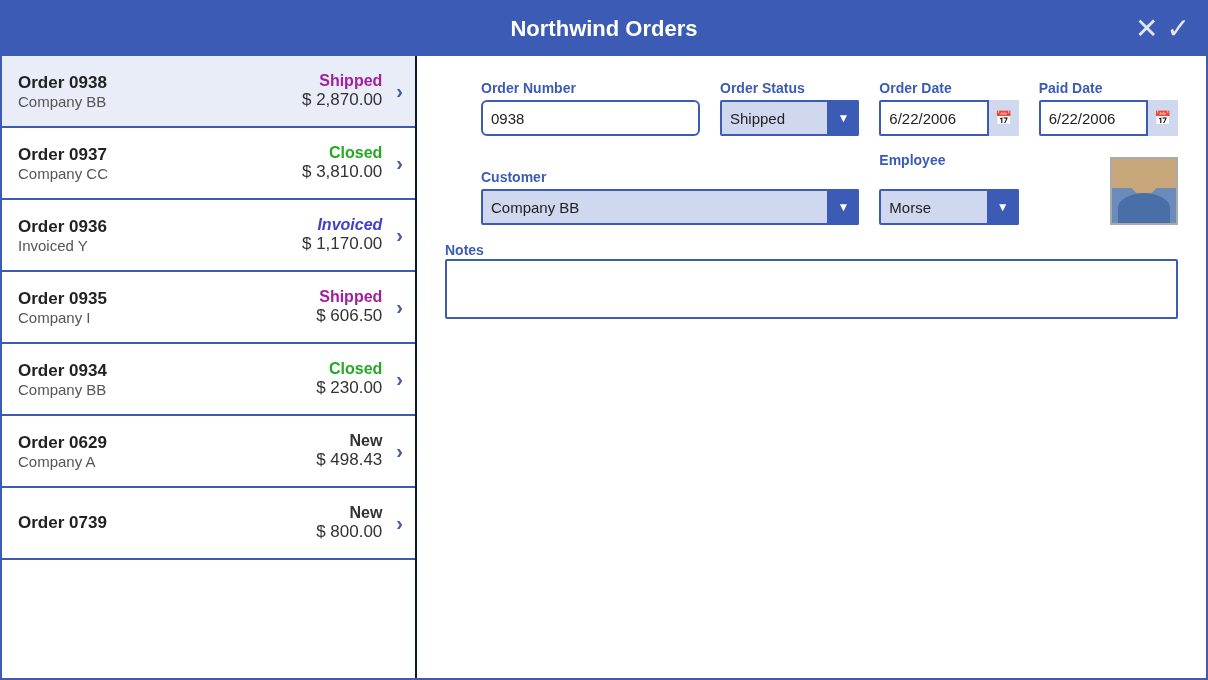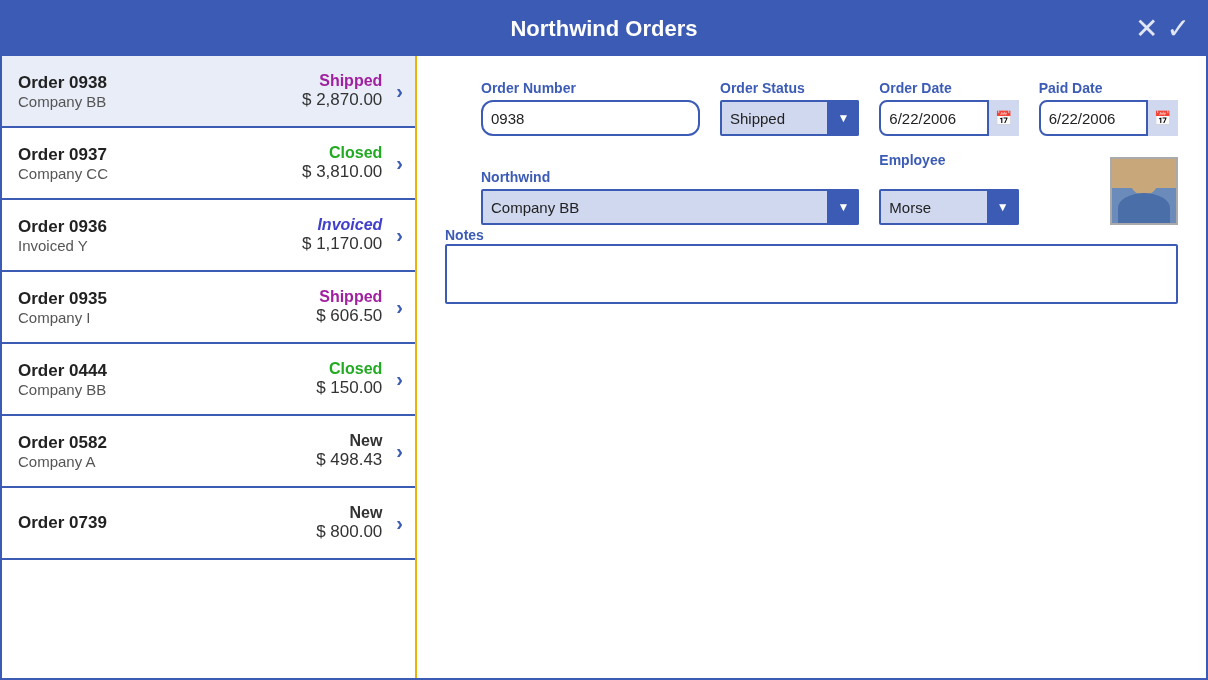--- a/index.html
+++ b/index.html
@@ -47,21 +47,21 @@
     .main-content {
       display: flex;
       flex: 1;
       overflow: hidden;
     }
 
     
     .order-list-panel {
       width: 415px;
       flex-shrink: 0;
-      border-right: 2px solid #eab308;
+      border-right: 2px solid #0f172a;
       overflow-y: auto;
       background: #fff;
     }
 
     .order-list-panel::-webkit-scrollbar { width: 10px; }
     .order-list-panel::-webkit-scrollbar-track { background: #e0e0e0; }
     .order-list-panel::-webkit-scrollbar-thumb { background: #a0a0a0; border-radius: 4px; }
 
     .order-item {
       display: flex;
@@ -136,21 +136,21 @@
     }
 
     .field-label {
       font-size: 14px;
       color: #3b5bb5;
       font-weight: 600;
     }
 
     .field-input {
       border: 2px solid #3b5bb5;
-      border-radius: 12px;
+      border-radius: 6px;
       padding: 6px 8px;
       font-size: 15px;
       color: #222;
       background: #fff;
       outline: none;
       height: 36px;
     }
 
     .field-select-wrapper {
       position: relative;
@@ -194,21 +194,21 @@
 
     .date-input-wrapper {
       position: relative;
       display: flex;
       align-items: center;
     }
 
     .date-input {
       width: 100%;
       border: 2px solid #3b5bb5;
-      border-radius: 8px;
+      border-radius: 2px;
       padding: 6px 36px 6px 8px;
       font-size: 15px;
       color: #222;
       background: #fff;
       outline: none;
       height: 36px;
     }
 
     .date-icon {
       position: absolute;
@@ -277,21 +277,21 @@
       bottom: 0;
       left: 50%;
       transform: translateX(-50%);
       width: 52px;
       height: 30px;
       background: #4a6ea8;
       border-radius: 50% 50% 0 0;
     }
 
     .notes-row {
-      margin-top: 1px;
+      margin-top: 16px;
     }
 
     .notes-field {
       width: 100%;
       border: 2px solid #3b5bb5;
       border-radius: 2px;
       padding: 8px;
       font-size: 15px;
       color: #222;
       background: #fff;
@@ -356,32 +356,32 @@
         <div class="order-company">Company I</div>
       </div>
       <div class="order-meta">
         <div class="order-status status-shipped">Shipped</div>
         <div class="order-amount">$ 606.50</div>
       </div>
       <div class="order-chevron">›</div>
     </div>
         <div class="order-item">
       <div class="order-info">
-        <div class="order-title">Order 0444</div>
+        <div class="order-title">Order 0934</div>
         <div class="order-company">Company BB</div>
       </div>
       <div class="order-meta">
         <div class="order-status status-closed">Closed</div>
-        <div class="order-amount">$ 150.00</div>
-      </div>
-      <div class="order-chevron">›</div>
-    </div>
-        <div class="order-item">
-      <div class="order-info">
-        <div class="order-title">Order 0582</div>
+        <div class="order-amount">$ 230.00</div>
+      </div>
+      <div class="order-chevron">›</div>
+    </div>
+        <div class="order-item">
+      <div class="order-info">
+        <div class="order-title">Order 0629</div>
         <div class="order-company">Company A</div>
       </div>
       <div class="order-meta">
         <div class="order-status status-new">New</div>
         <div class="order-amount">$ 498.43</div>
       </div>
       <div class="order-chevron">›</div>
     </div>
         <div class="order-item">
       <div class="order-info">
@@ -427,21 +427,21 @@
 
         <div class="field-group">
           <label class="field-label">Paid Date</label>
           <div class="date-input-wrapper">
             <input class="date-input" type="text" value="6/22/2006" style="">
             <div class="date-icon">📅</div>
           </div>
         </div>
 
         <div class="field-group customer-row">
-          <label class="field-label">Northwind</label>
+          <label class="field-label">Customer</label>
           <div class="field-select-wrapper">
             <select class="field-select">
               <option>Company A</option>
               <option selected="">Company BB</option>
               <option>Company CC</option>
               <option>Company I</option>
               <option>Company K</option>
               <option>Company Y</option>
             </select>
             <div class="select-arrow"></div>

